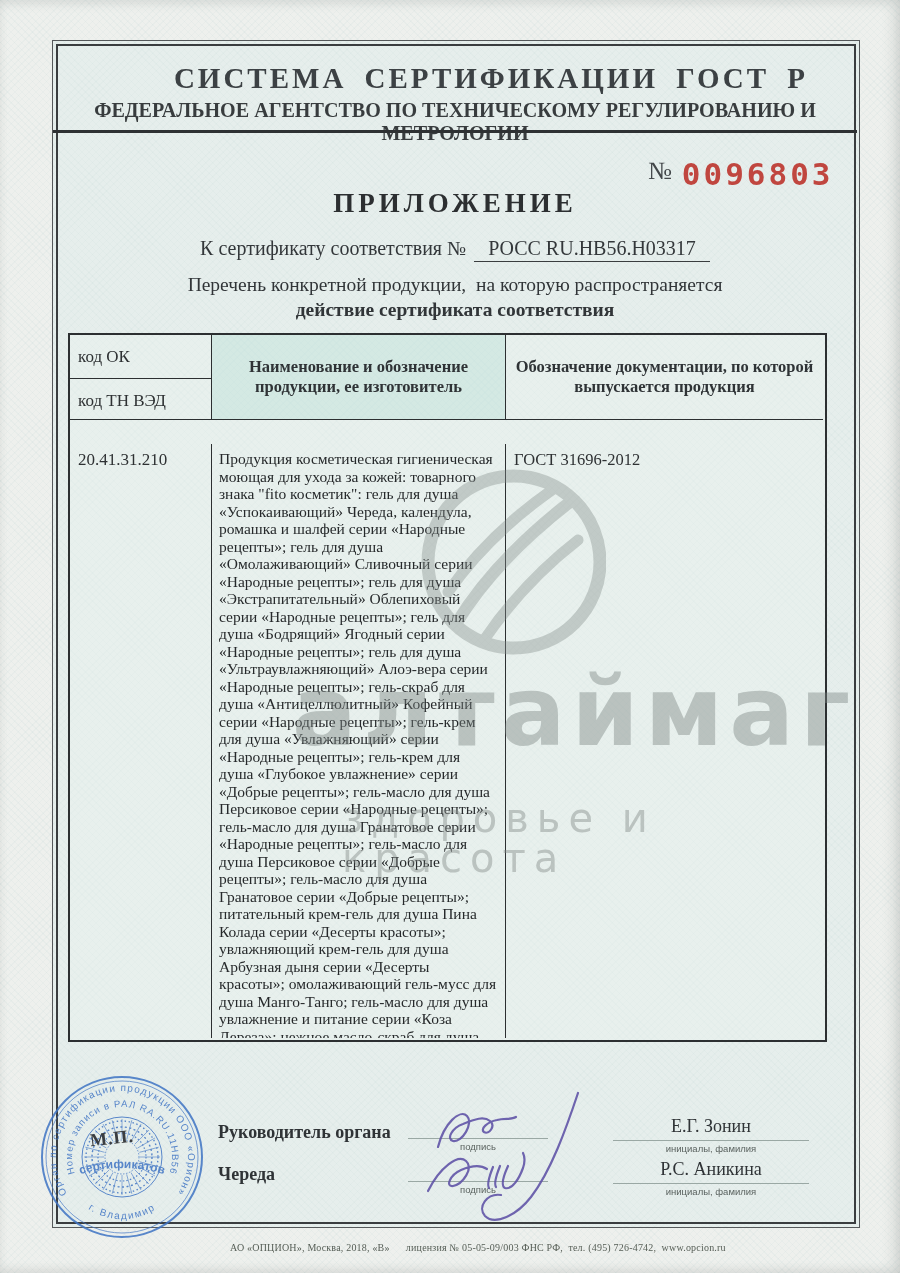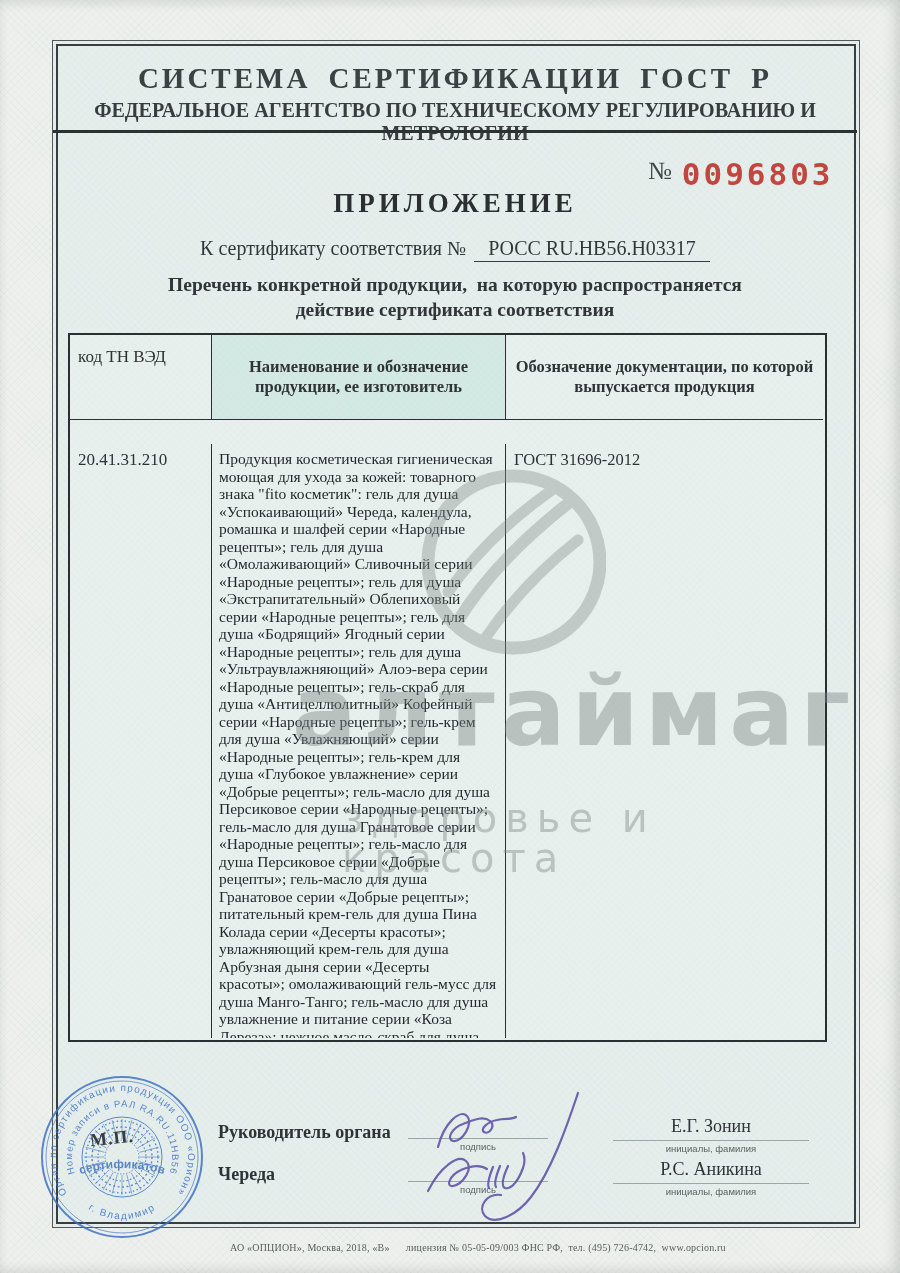--- a/index.html
+++ b/index.html
@@ -7,30 +7,30 @@
     background:#eef0ed;
     background-image:
       repeating-linear-gradient(45deg, rgba(120,170,175,.055) 0 1px, transparent 1px 5px),
       repeating-linear-gradient(135deg, rgba(120,170,175,.05) 0 1px, transparent 1px 5px);
     box-shadow:inset -8px 0 12px rgba(60,70,70,.10), inset 0 -5px 10px rgba(60,70,70,.06), inset 0 6px 10px rgba(60,70,70,.05);
     font-family:"Liberation Serif","DejaVu Serif",serif;color:#2e3133;}
   .abs{position:absolute;}
   .frame{position:absolute;left:52px;top:40px;width:806px;height:1186px;border:1px solid #55585a;
     background:rgba(205,232,233,.22);}
   .frame-inner{position:absolute;inset:3px;border:2px solid #3a3d3f;}
-  .title{left:52px;top:62px;width:806px;text-align:center;font-size:29px;letter-spacing:3px;color:#3c4144;font-weight:600;word-spacing:8px;}
+  .title{left:52px;top:62px;width:806px;text-align:center;font-size:29px;letter-spacing:3px;color:#3c4144;font-weight:600;word-spacing:8px;padding-left:36px;}
   .agency{left:52px;top:99px;width:806px;text-align:center;font-size:20.5px;font-weight:700;color:#383c3e;transform:scaleX(.98);}
   .toprule{left:53px;top:130px;width:804px;height:3px;background:#2e3133;}
   .numblock{left:648px;top:156px;width:200px;}
   .numsign{font-size:25px;color:#43474a;vertical-align:6px;margin-right:10px;}
   .numdigits{font-family:"DejaVu Sans Mono","Liberation Mono",monospace;font-size:31px;letter-spacing:3px;color:#c0463f;font-weight:600;}
   .doctitle{left:52px;top:188px;width:806px;text-align:center;font-size:27px;font-weight:700;letter-spacing:4px;color:#2c2f31;}
   .certline{left:52px;top:237px;width:806px;text-align:center;font-size:20px;color:#33373a;}
   .certnum{display:inline-block;border-bottom:1.5px solid #3a3d3f;padding:0 14px 1px 14px;margin-left:8px;}
-  .purpose1{left:52px;top:274px;width:806px;text-align:center;font-size:19.5px;font-weight:700;white-space:pre;color:#313538;}
+  .purpose1{left:52px;top:274px;width:806px;text-align:center;font-size:19.5px;font-weight:400;white-space:pre;color:#313538;}
   .purpose2{left:52px;top:299px;width:806px;text-align:center;font-size:19.5px;font-weight:700;color:#313538;}
   .ctable{left:68px;top:333px;width:759px;height:709px;border:2px solid #2c2f31;display:grid;
     grid-template-columns:142px 294px 317px;grid-template-rows:85px 618px;box-sizing:border-box;background:rgba(236,244,242,.35);}
   .cell{border-right:1.5px solid #2c2f31;border-bottom:1.5px solid #2c2f31;box-sizing:border-box;overflow:hidden;}
   .cell.last{border-right:none;}
   .cell.bot{border-bottom:none;margin-top:24px;}
   .h1cell{display:flex;flex-direction:column;font-size:17px;}
   .h1top{flex:0 0 44px;border-bottom:1.5px solid #2c2f31;padding:12px 0 0 8px;box-sizing:border-box;}
   .h1bot{padding:12px 0 0 8px;}
   .h2cell{display:flex;align-items:center;justify-content:center;text-align:center;font-size:16.5px;font-weight:700;
@@ -91,20 +91,21 @@
 
   <div class="abs certline">
     <span>К сертификату соответствия №</span><span class="certnum">РОСС RU.НВ56.Н03317</span>
   </div>
 
   <div class="abs purpose1">Перечень конкретной продукции,  на которую распространяется</div>
   <div class="abs purpose2">действие сертификата соответствия</div>
 
   <div class="ctable abs">
     <div class="cell h1cell">
+      <div class="h1top">код ОК</div>
       <div class="h1bot">код ТН ВЭД</div>
     </div>
     <div class="cell h2cell">Наименование и обозначение продукции, ее изготовитель</div>
     <div class="cell h3cell last">Обозначение документации, по которой выпускается продукция</div>
 
     <div class="cell bot b1cell">20.41.31.210</div>
     <div class="cell bot b2cell">Продукция косметическая гигиеническая моющая для ухода за кожей: товарного знака "fito косметик": гель для душа «Успокаивающий» Череда, календула, ромашка и шалфей серии «Народные рецепты»; гель для душа «Омолаживающий» Сливочный серии «Народные рецепты»; гель для душа «Экстрапитательный» Облепиховый серии «Народные рецепты»; гель для душа «Бодрящий» Ягодный серии «Народные рецепты»; гель для душа «Ультраувлажняющий» Алоэ-вера серии «Народные рецепты»; гель-скраб для душа «Антицеллюлитный» Кофейный серии «Народные рецепты»; гель-крем для душа «Увлажняющий» серии «Народные рецепты»; гель-крем для душа «Глубокое увлажнение» серии «Добрые рецепты»; гель-масло для душа Персиковое серии «Народные рецепты»; гель-масло для душа Гранатовое серии «Народные рецепты»; гель-масло для душа Персиковое серии «Добрые рецепты»; гель-масло для душа Гранатовое серии «Добрые рецепты»; питательный крем-гель для душа Пина Колада серии «Десерты красоты»; увлажняющий крем-гель для душа Арбузная дыня серии «Десерты красоты»; омолаживающий гель-мусс для душа Манго-Танго; гель-масло для душа увлажнение и питание серии «Коза Дереза»; нежное масло-скраб для душа Миндальное серии «Народные рецепты»; нежное масло-скраб для душа «Миндальное», серии «Добрые</div>
     <div class="cell bot last b3cell">ГОСТ 31696-2012</div>
   </div>
 

